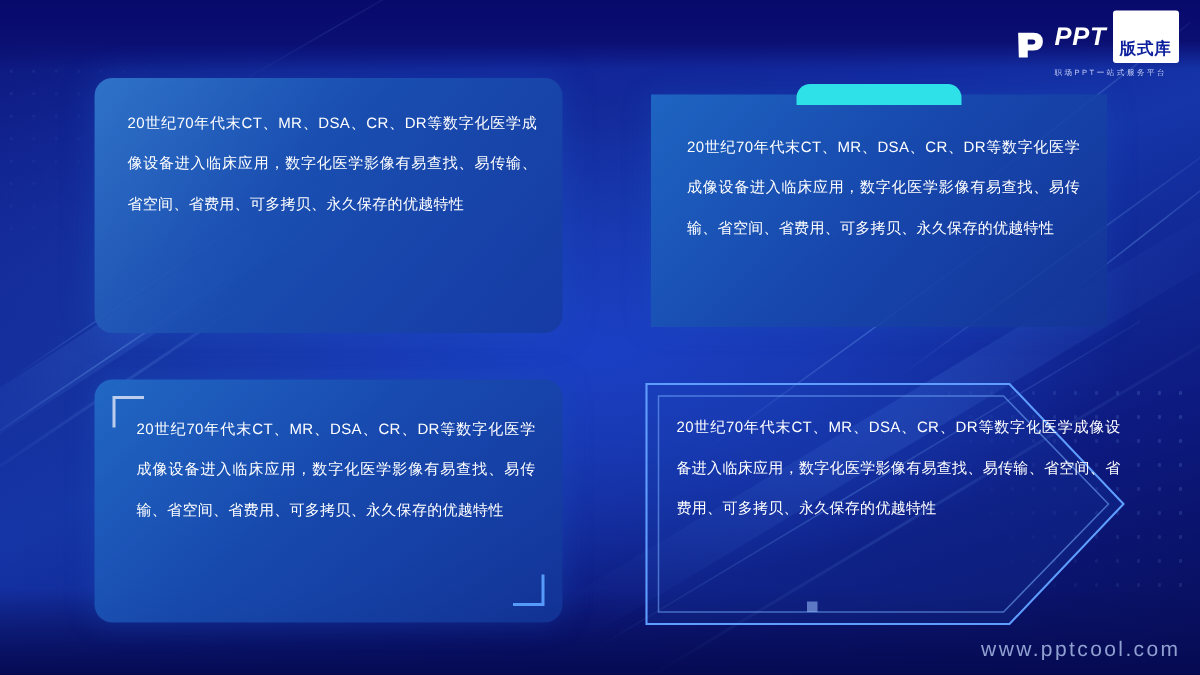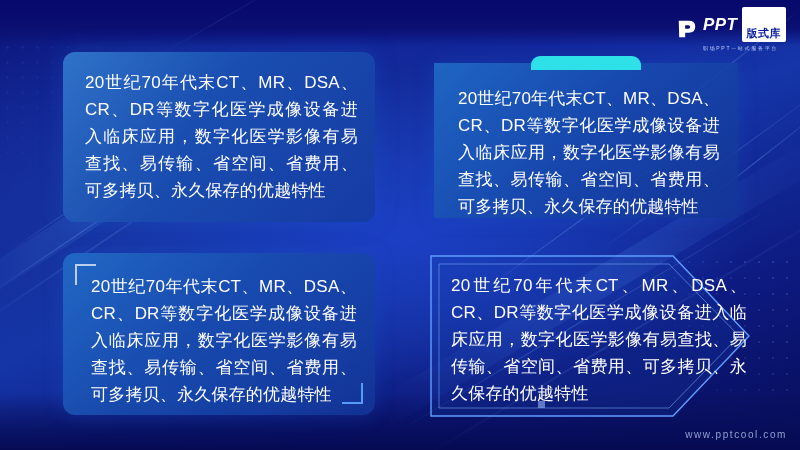--- a/index.html
+++ b/index.html
@@ -86,21 +86,21 @@
     border-radius: 2px; letter-spacing: .5px;
   }
   .logo-sub {
     color: #c4cdf5; font-size: 5px; letter-spacing: 1.7px;
     margin-top: 3px; white-space: nowrap;
   }
 
   
   .body-text {
     color: #ffffff;
-    font-size: 17px;
+    font-size: 10px;
     line-height: 27px;
     letter-spacing: 0.2px;
     text-align: justify;
     text-justify: inter-ideograph;
     white-space: normal;
   }
 
   
   .card1 {
     position: absolute; left: 63px; top: 52px; width: 312px; height: 170px;
@@ -165,21 +165,21 @@
     position: absolute; left: 26px; width: 296px; top: 22px;
   }
   .card4 .sq {
     position: absolute; left: 113px; bottom: 14px; width: 7px; height: 7px;
     background: rgba(160,195,255,0.55);
   }
 
   
   .watermark {
     position: absolute; right: 13px; bottom: 10px;
-    color: #97a8d8; font-size: 10px; letter-spacing: 1.6px;
+    color: #97a8d8; font-size: 14px; letter-spacing: 1.6px;
     opacity: .95;
     margin-left: 36px;
   }
 </style>
 </head>
 <body>
 
 <div id="slide">
 
   <div class="bg-layer">

